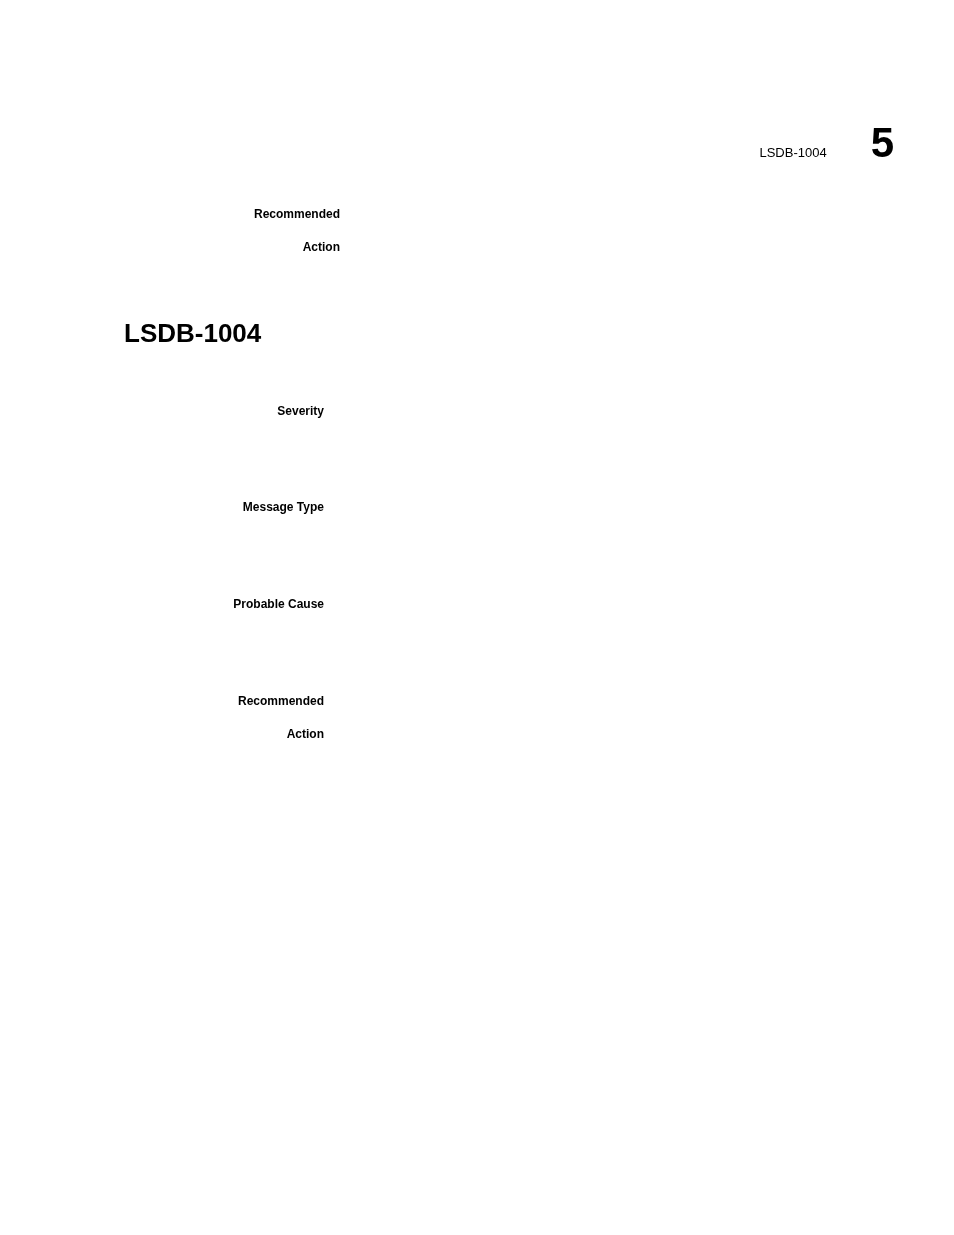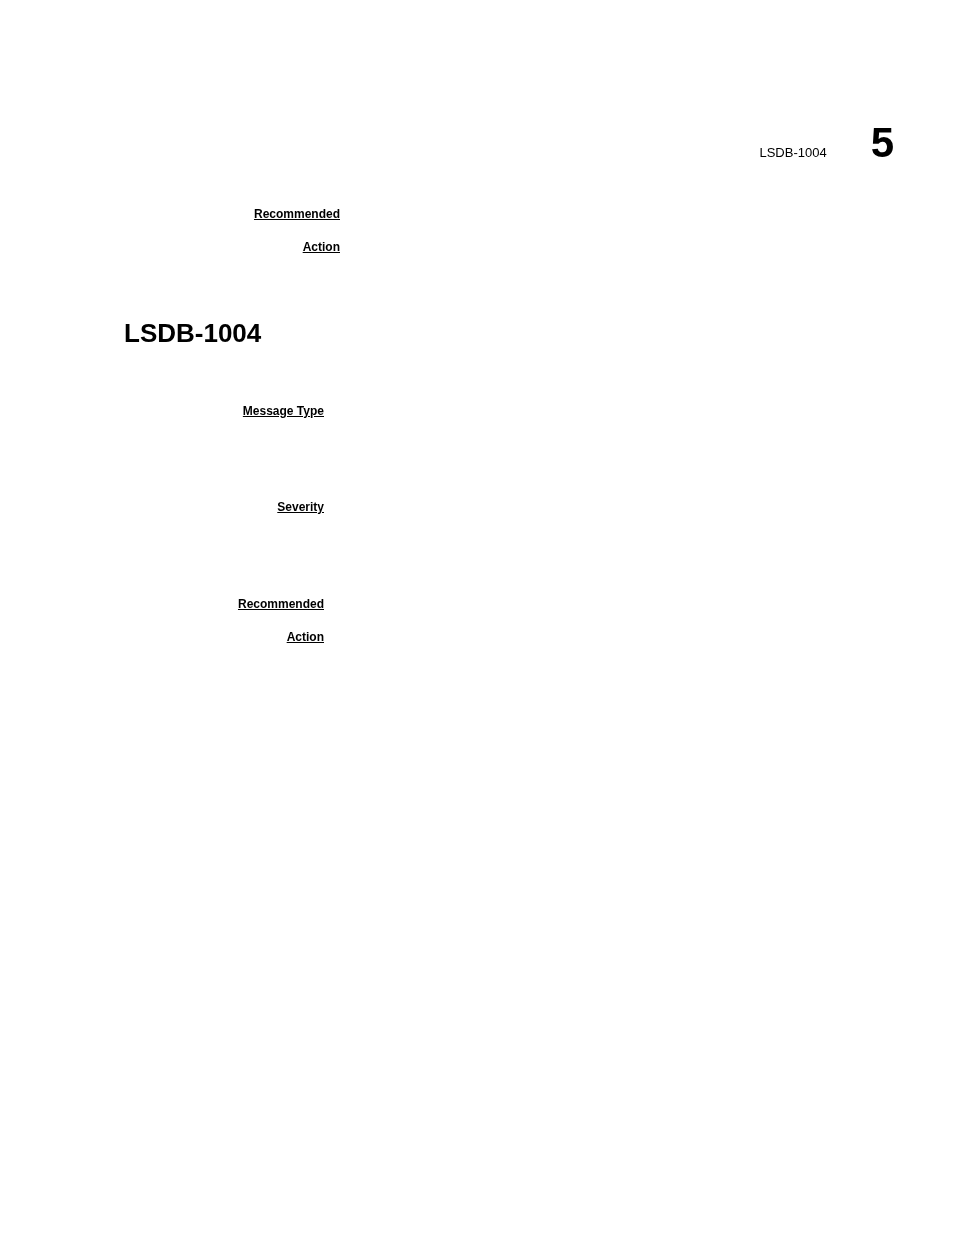--- a/index.html
+++ b/index.html
@@ -70,21 +70,20 @@
       flex-shrink: 0;
     }
 
     .field-label-text {
       font-size: 12px;
       font-weight: bold;
       color: #000;
       line-height: 1.4;
       display: block;
       text-align: right;
-      text-decoration: underline;
     }
   </style>
 </head>
 <body>
 
 <div class="header-area">
   <span class="header-code">LSDB-1004</span>
   <span class="header-number">5</span>
 </div>
 
@@ -97,30 +96,35 @@
         <span class="field-label-text">Action</span>
       </div>
     </div>
   </div>
 
   <div class="section-title">LSDB-1004</div>
 
 
   <div class="field-row">
     <div class="field-label-col">
+      <span class="field-label-text">Severity</span>
+    </div>
+  </div>
+
+  <div class="field-row">
+    <div class="field-label-col">
       <span class="field-label-text">Message Type</span>
     </div>
   </div>
 
   <div class="field-row">
     <div class="field-label-col">
-      <span class="field-label-text">Severity</span>
+      <span class="field-label-text">Probable Cause</span>
     </div>
   </div>
-
 
   <div class="field-row">
     <div class="field-label-col">
       <span class="field-label-text">Recommended</span>
       <span class="field-label-text">Action</span>
     </div>
   </div>
 
 </div>
 

